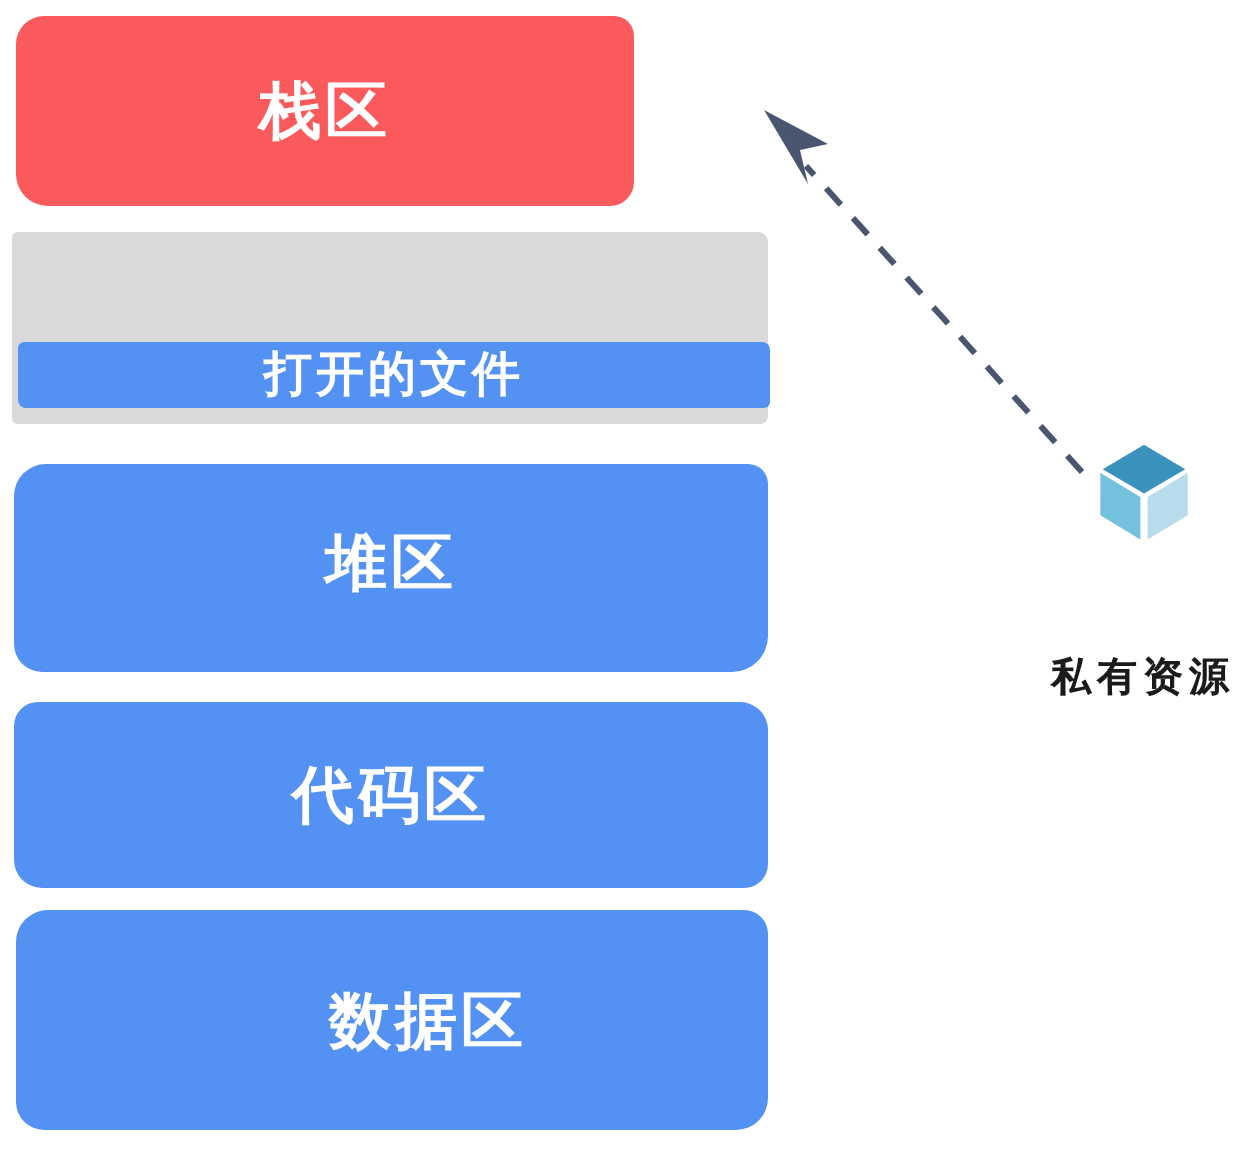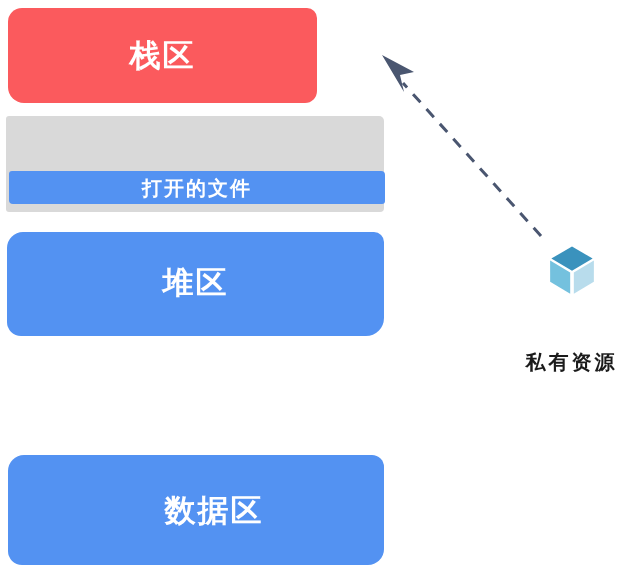--- a/index.html
+++ b/index.html
@@ -57,21 +57,21 @@
     border-radius: 3px 5px 4px 3px;
   }
 
   
   #block-openfiles {
     left: 9px; top: 171px;
     width: 376px; height: 33px;
     background: #5392f2;
     border-radius: 3px 4px 3px 4px;
   }
-  #block-openfiles .label { font-size: 20px; }
+  #block-openfiles .label { font-size: 24px; }
 
   
   #block-heap {
     left: 7px; top: 232px;
     width: 377px; height: 104px;
     background: #5392f2;
     border-radius: 16px 10px 18px 14px;
     font-family: Liberation Mono, monospace;
   }
   #block-heap .label { font-size: 31px; }
@@ -100,21 +100,21 @@
     position: absolute;
     left: 0; top: 0;
     width: 627px; height: 575px;
     pointer-events: none;
   }
 
   
   #cube-group {
     position: absolute;
     left: 516px;
-    top: 244px;
+    top: 220px;
     width: 111px;
     height: 132px;
     display: flex;
     flex-direction: column;
     align-items: center;
     gap: 40px;
   }
   #cube-icon { width: 80px; height: 84px; display:block; }
   #private-caption {
     margin-top: 14px;
@@ -158,20 +158,23 @@
   </div>
 
   <div class="block" id="block-openfiles">
     <span class="label">打开的文件</span>
   </div>
 
   <div class="block" id="block-heap">
     <span class="label">堆区</span>
   </div>
 
+  <div class="block" id="block-code">
+    <span class="label">代码区</span>
+  </div>
 
   <div class="block" id="block-data">
     <span class="label">数据区</span>
   </div>
 
   <svg id="connector" viewBox="0 0 627 575">
 
     <line x1="541" y1="236" x2="403" y2="83" stroke="#4a5670" stroke-width="3" stroke-dasharray="11 9" stroke-linecap="butt"></line>
 
     <polygon points="382,55 414,72 400,75 404,92" fill="#4a5670"></polygon>

